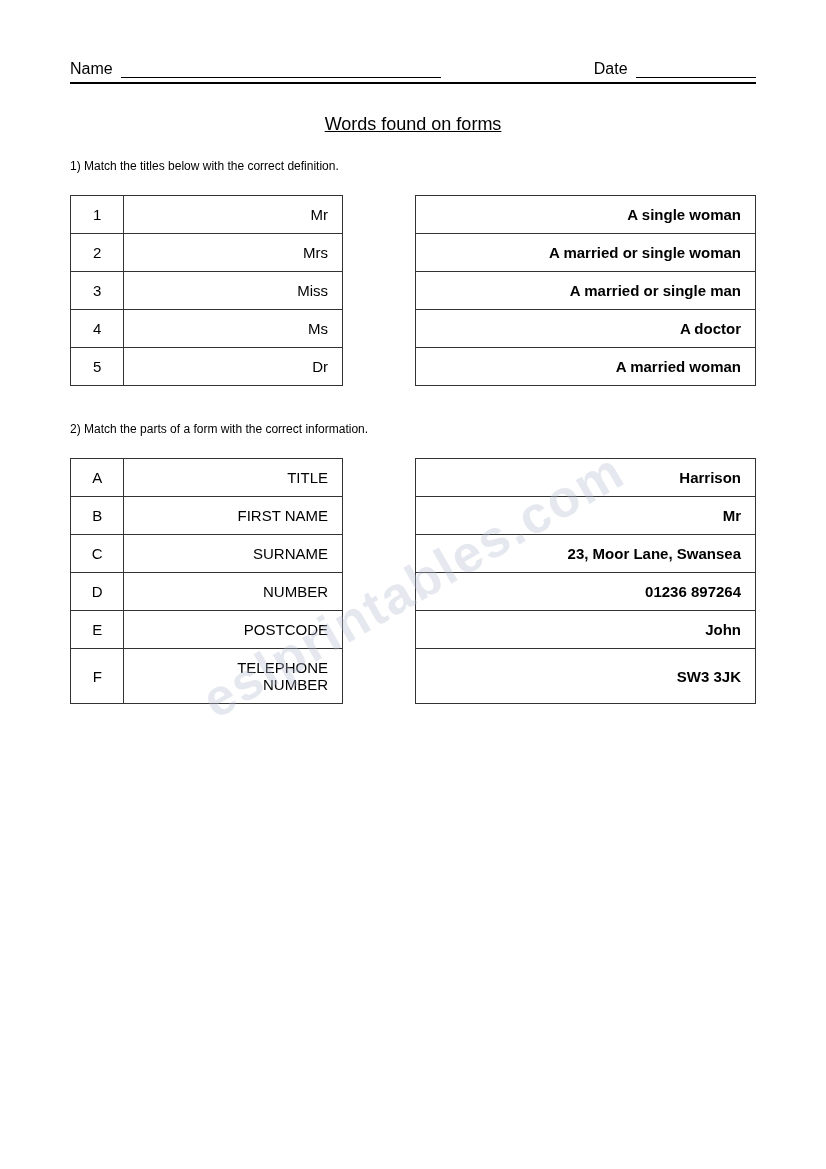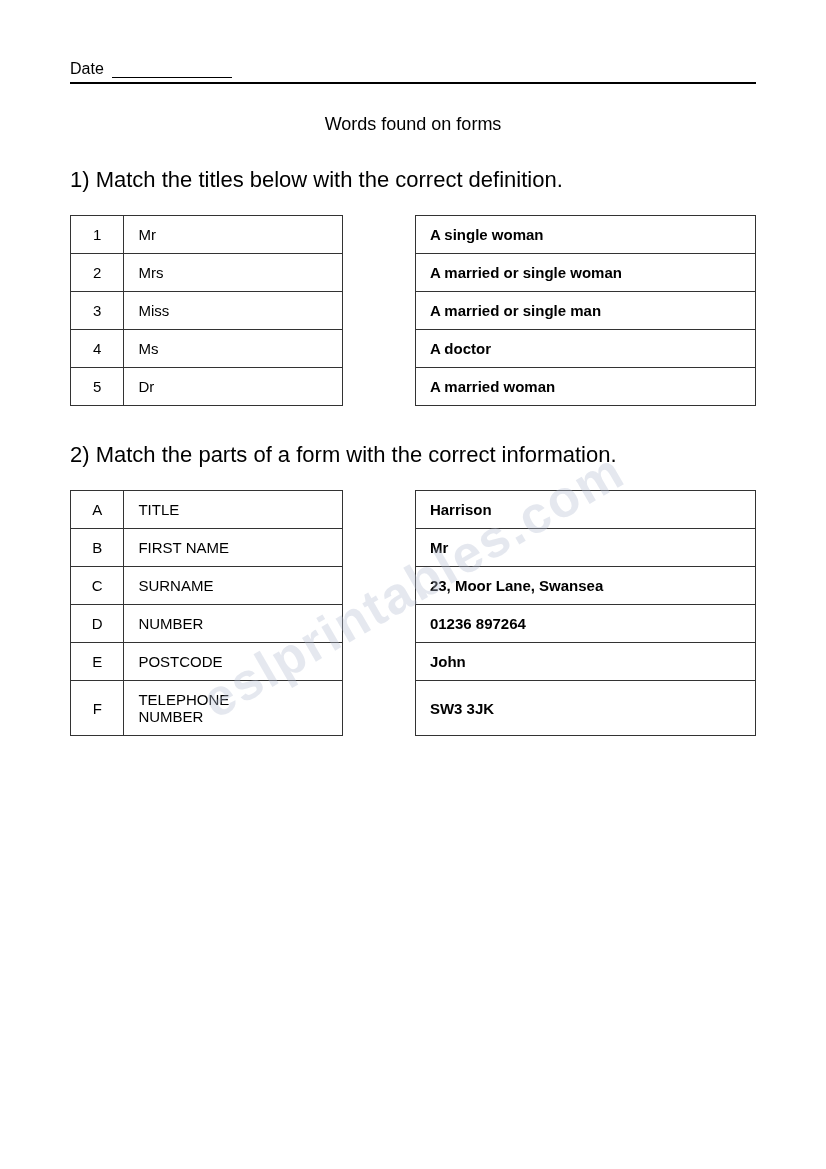--- a/index.html
+++ b/index.html
@@ -40,43 +40,45 @@
       width: 120px;
       border-bottom: 1.5px solid #000;
       margin-left: 4px;
       vertical-align: bottom;
       height: 2px;
     }
 
     .page-title {
       text-align: center;
       font-size: 18px;
-      margin-bottom: 32px;
+      text-decoration: underline;
+      margin-bottom: 24px;
       font-weight: normal;
     }
 
     .question {
-      font-size: 22px;
+      font-size: 12px;
       margin-bottom: 22px;
     }
 
     .table-wrapper {
       margin-bottom: 36px;
     }
 
     table {
       border-collapse: collapse;
       width: 100%;
     }
 
     table td {
       border: 1.5px solid #333;
       padding: 10px 14px;
       font-size: 15px;
       vertical-align: middle;
+      text-align: right;
     }
 
     .col-num {
       width: 44px;
       text-align: center;
     }
 
     .col-title {
       width: 180px;
     }
@@ -122,20 +124,24 @@
 
     .section2 {
       margin-top: 20px;
     }
   </style>
 </head>
 <body>
 
 <div class="header-line">
   <span>
+    <span>Name</span>
+    <span class="header-name-line"></span>
+  </span>
+  <span>
     <span>Date</span>
     <span class="header-date-line"></span>
   </span>
 </div>
 
 <div class="page-title">Words found on forms</div>
 
 <div class="question">1)  Match the titles below with the correct definition.</div>
 
 <div class="table-wrapper">

